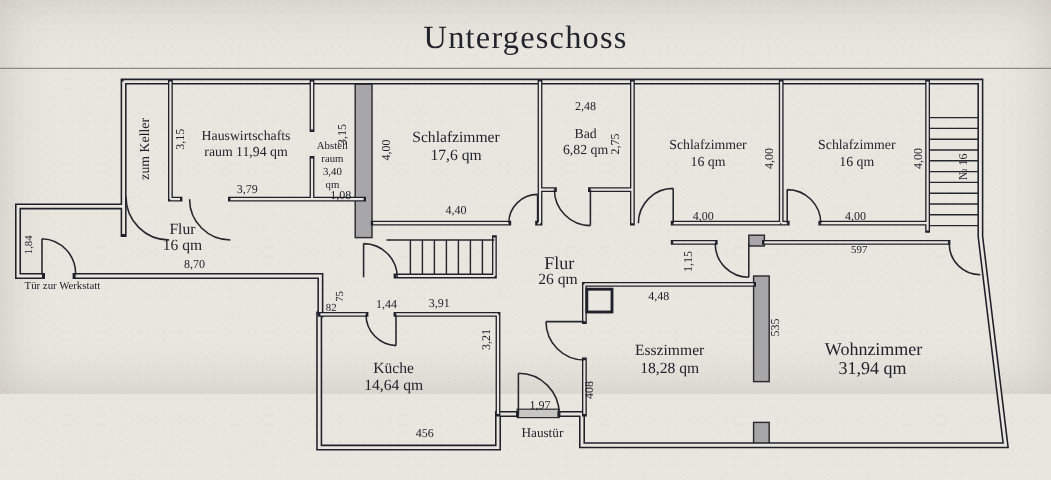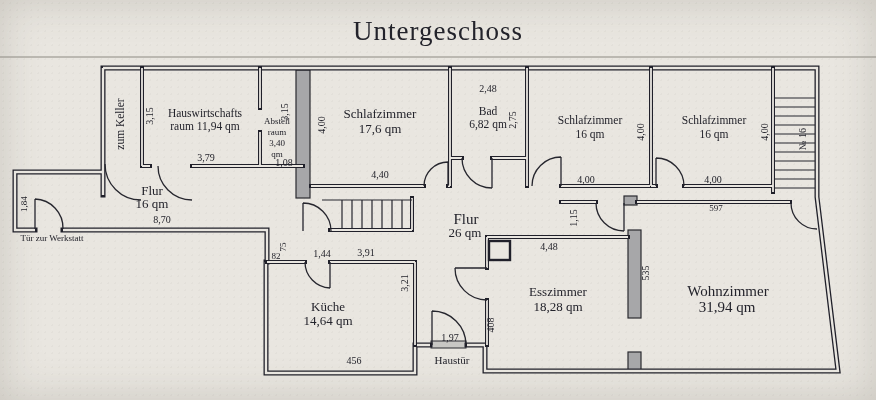--- a/index.html
+++ b/index.html
@@ -6,21 +6,21 @@
   body{
     width:876px;height:400px;overflow:hidden;
     background-color:#e9e6e0;
     background-image:
       radial-gradient(rgba(0,0,0,0.028) 1px, transparent 1px),
       radial-gradient(rgba(255,255,255,0.05) 1px, transparent 1px);
     background-size:7px 7px, 11px 11px;
     background-position:0 0, 3px 5px;
     font-family:"Liberation Serif","DejaVu Serif",serif;
   }
-  #stage{position:relative;width:876px;height:400px;box-shadow:inset 0 0 42px rgba(90,85,75,.22);text-align:center;}
+  #stage{position:relative;width:876px;height:328px;box-shadow:inset 0 0 42px rgba(90,85,75,.22);text-align:center;}
   svg{display:block;}
   .wall-x{stroke:#20202a;stroke-width:5;fill:none;stroke-linecap:square;}
   .wall-x-core{stroke:#e9e6e0;stroke-width:2.4;fill:none;stroke-linecap:butt;}
   .wall-i{stroke:#20202a;stroke-width:4;fill:none;stroke-linecap:square;}
   .wall-i-core{stroke:#e9e6e0;stroke-width:1.8;fill:none;stroke-linecap:butt;}
   .thin{stroke:#26262e;stroke-width:1.2;fill:none;}
   .arc{stroke:#26262e;stroke-width:1.3;fill:none;}
   .gray{fill:#a7a7a9;stroke:#2a2a30;stroke-width:1.2;}
   .gray-light{fill:#c8c7c4;stroke:#2a2a30;stroke-width:1;}
   .chimney{fill:#e9e6e0;stroke:#20202a;stroke-width:2.4;}

